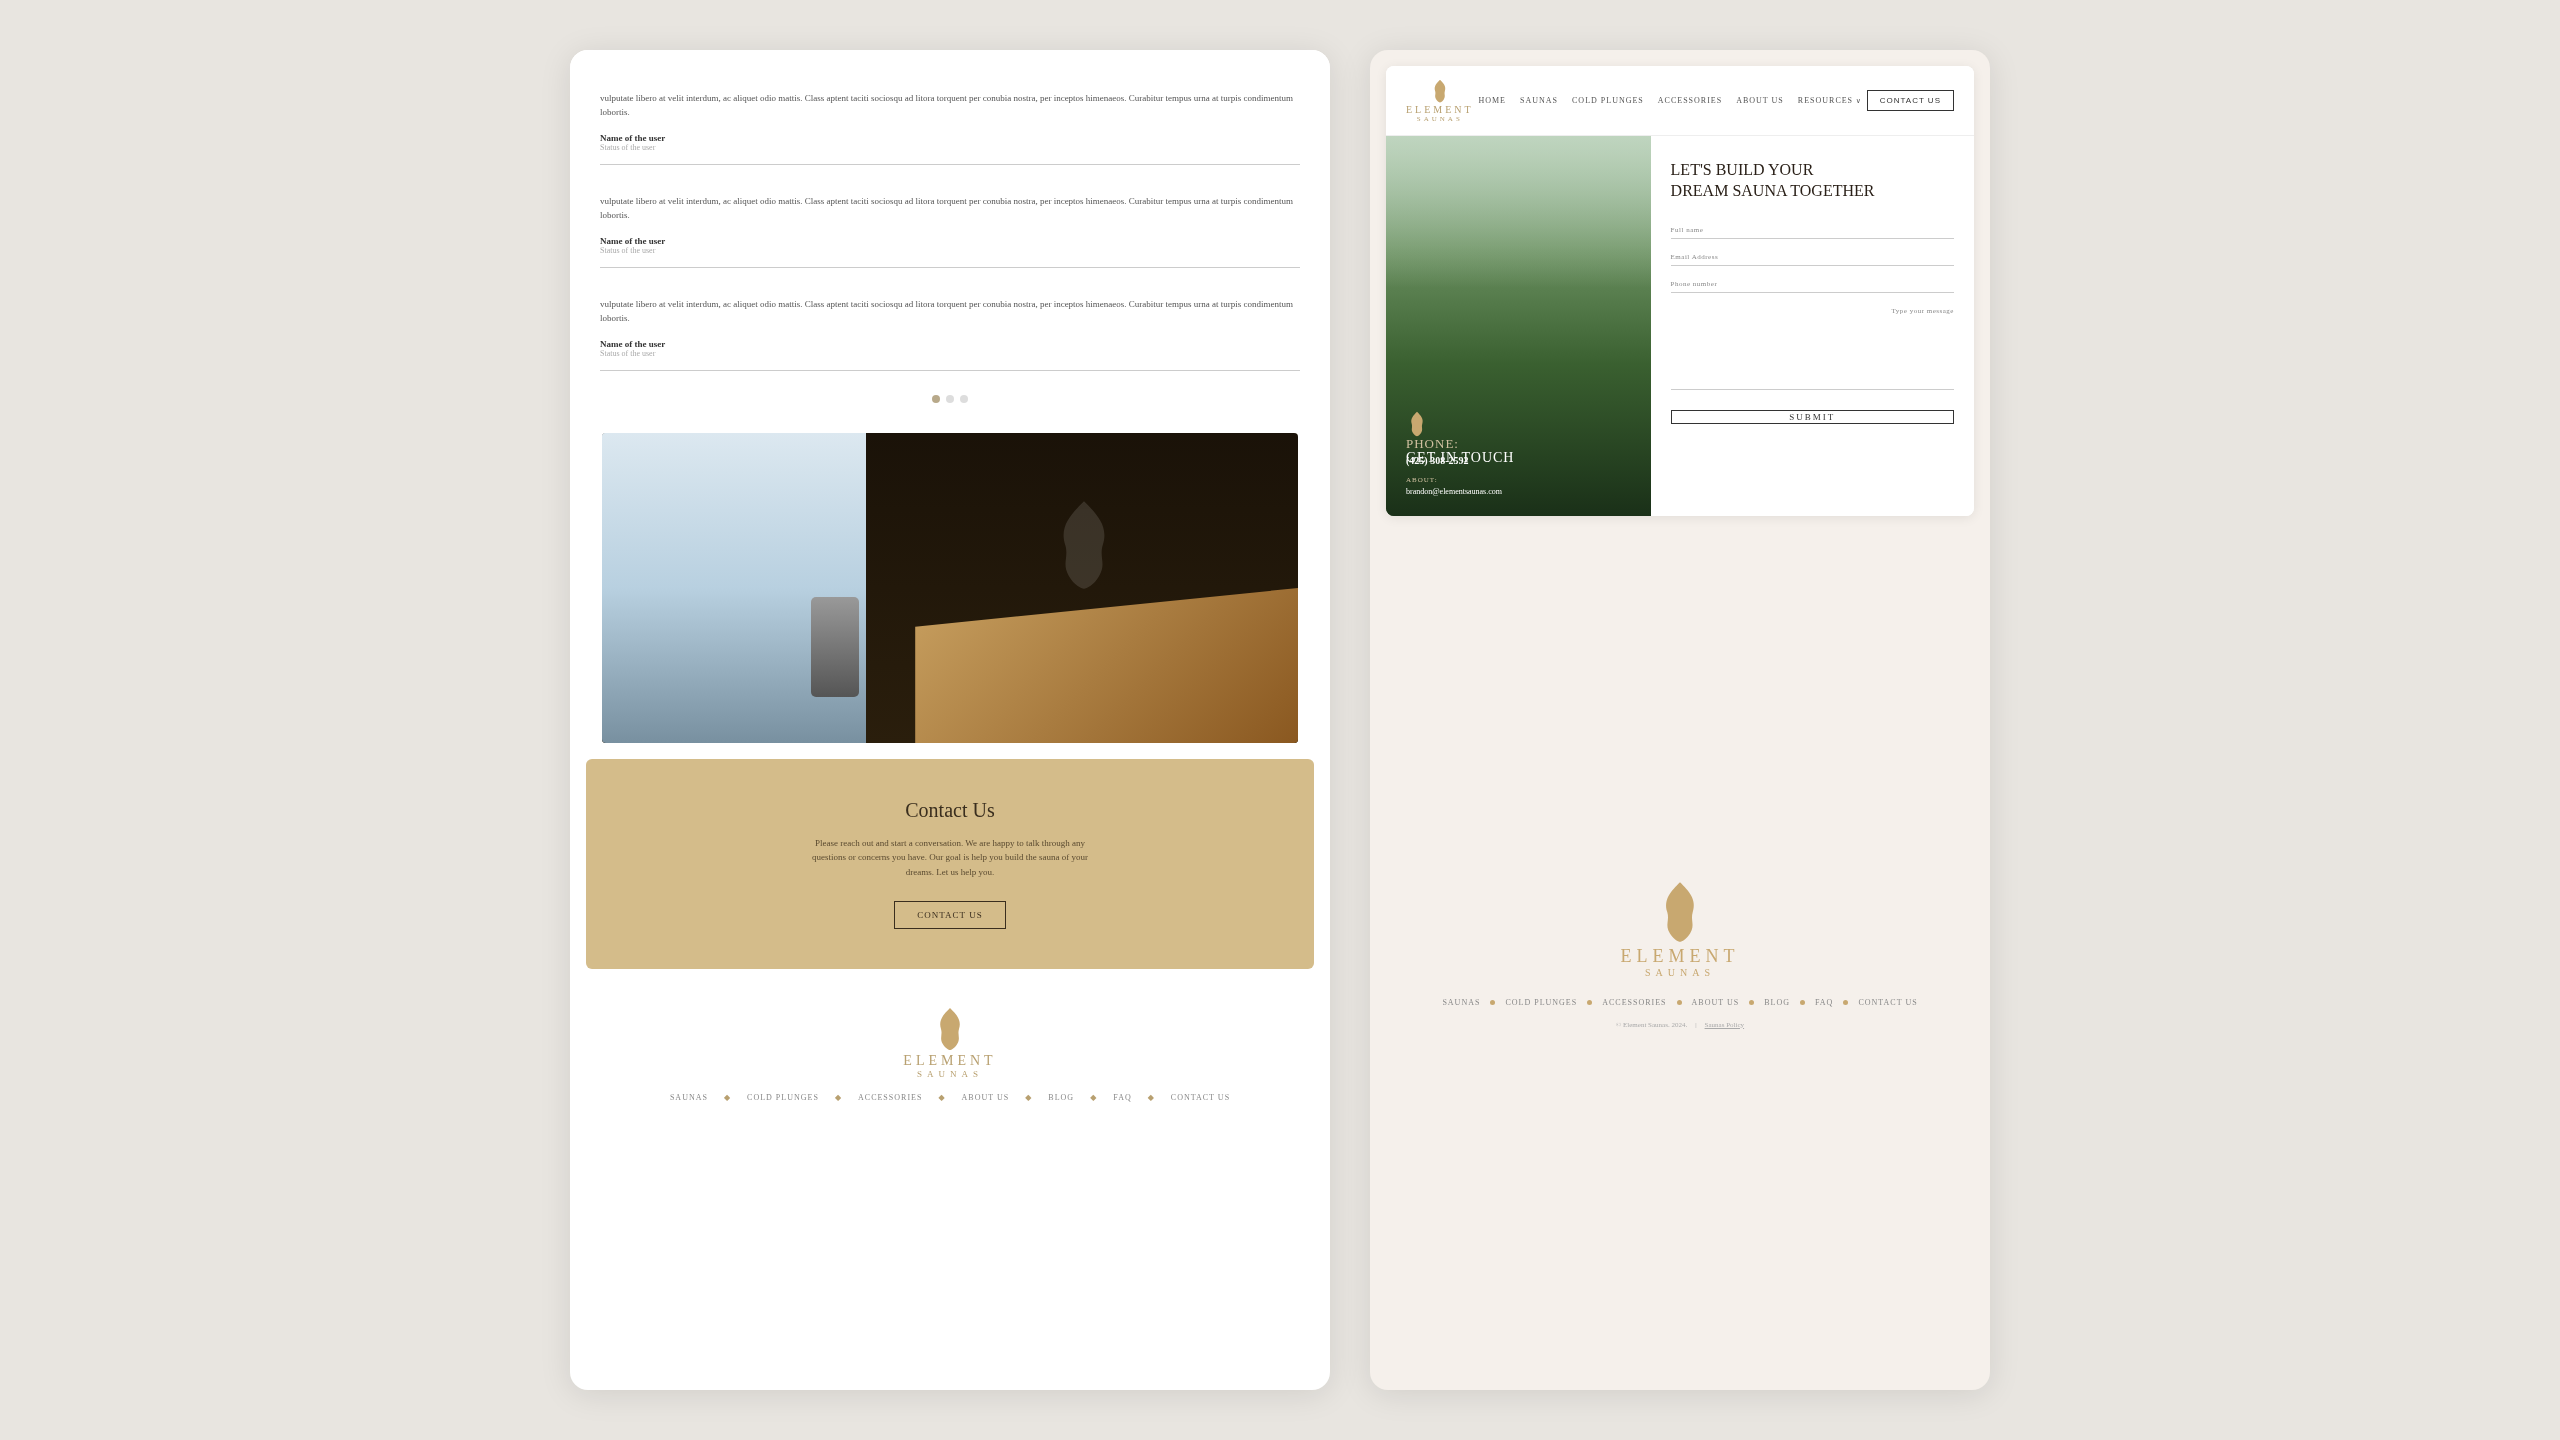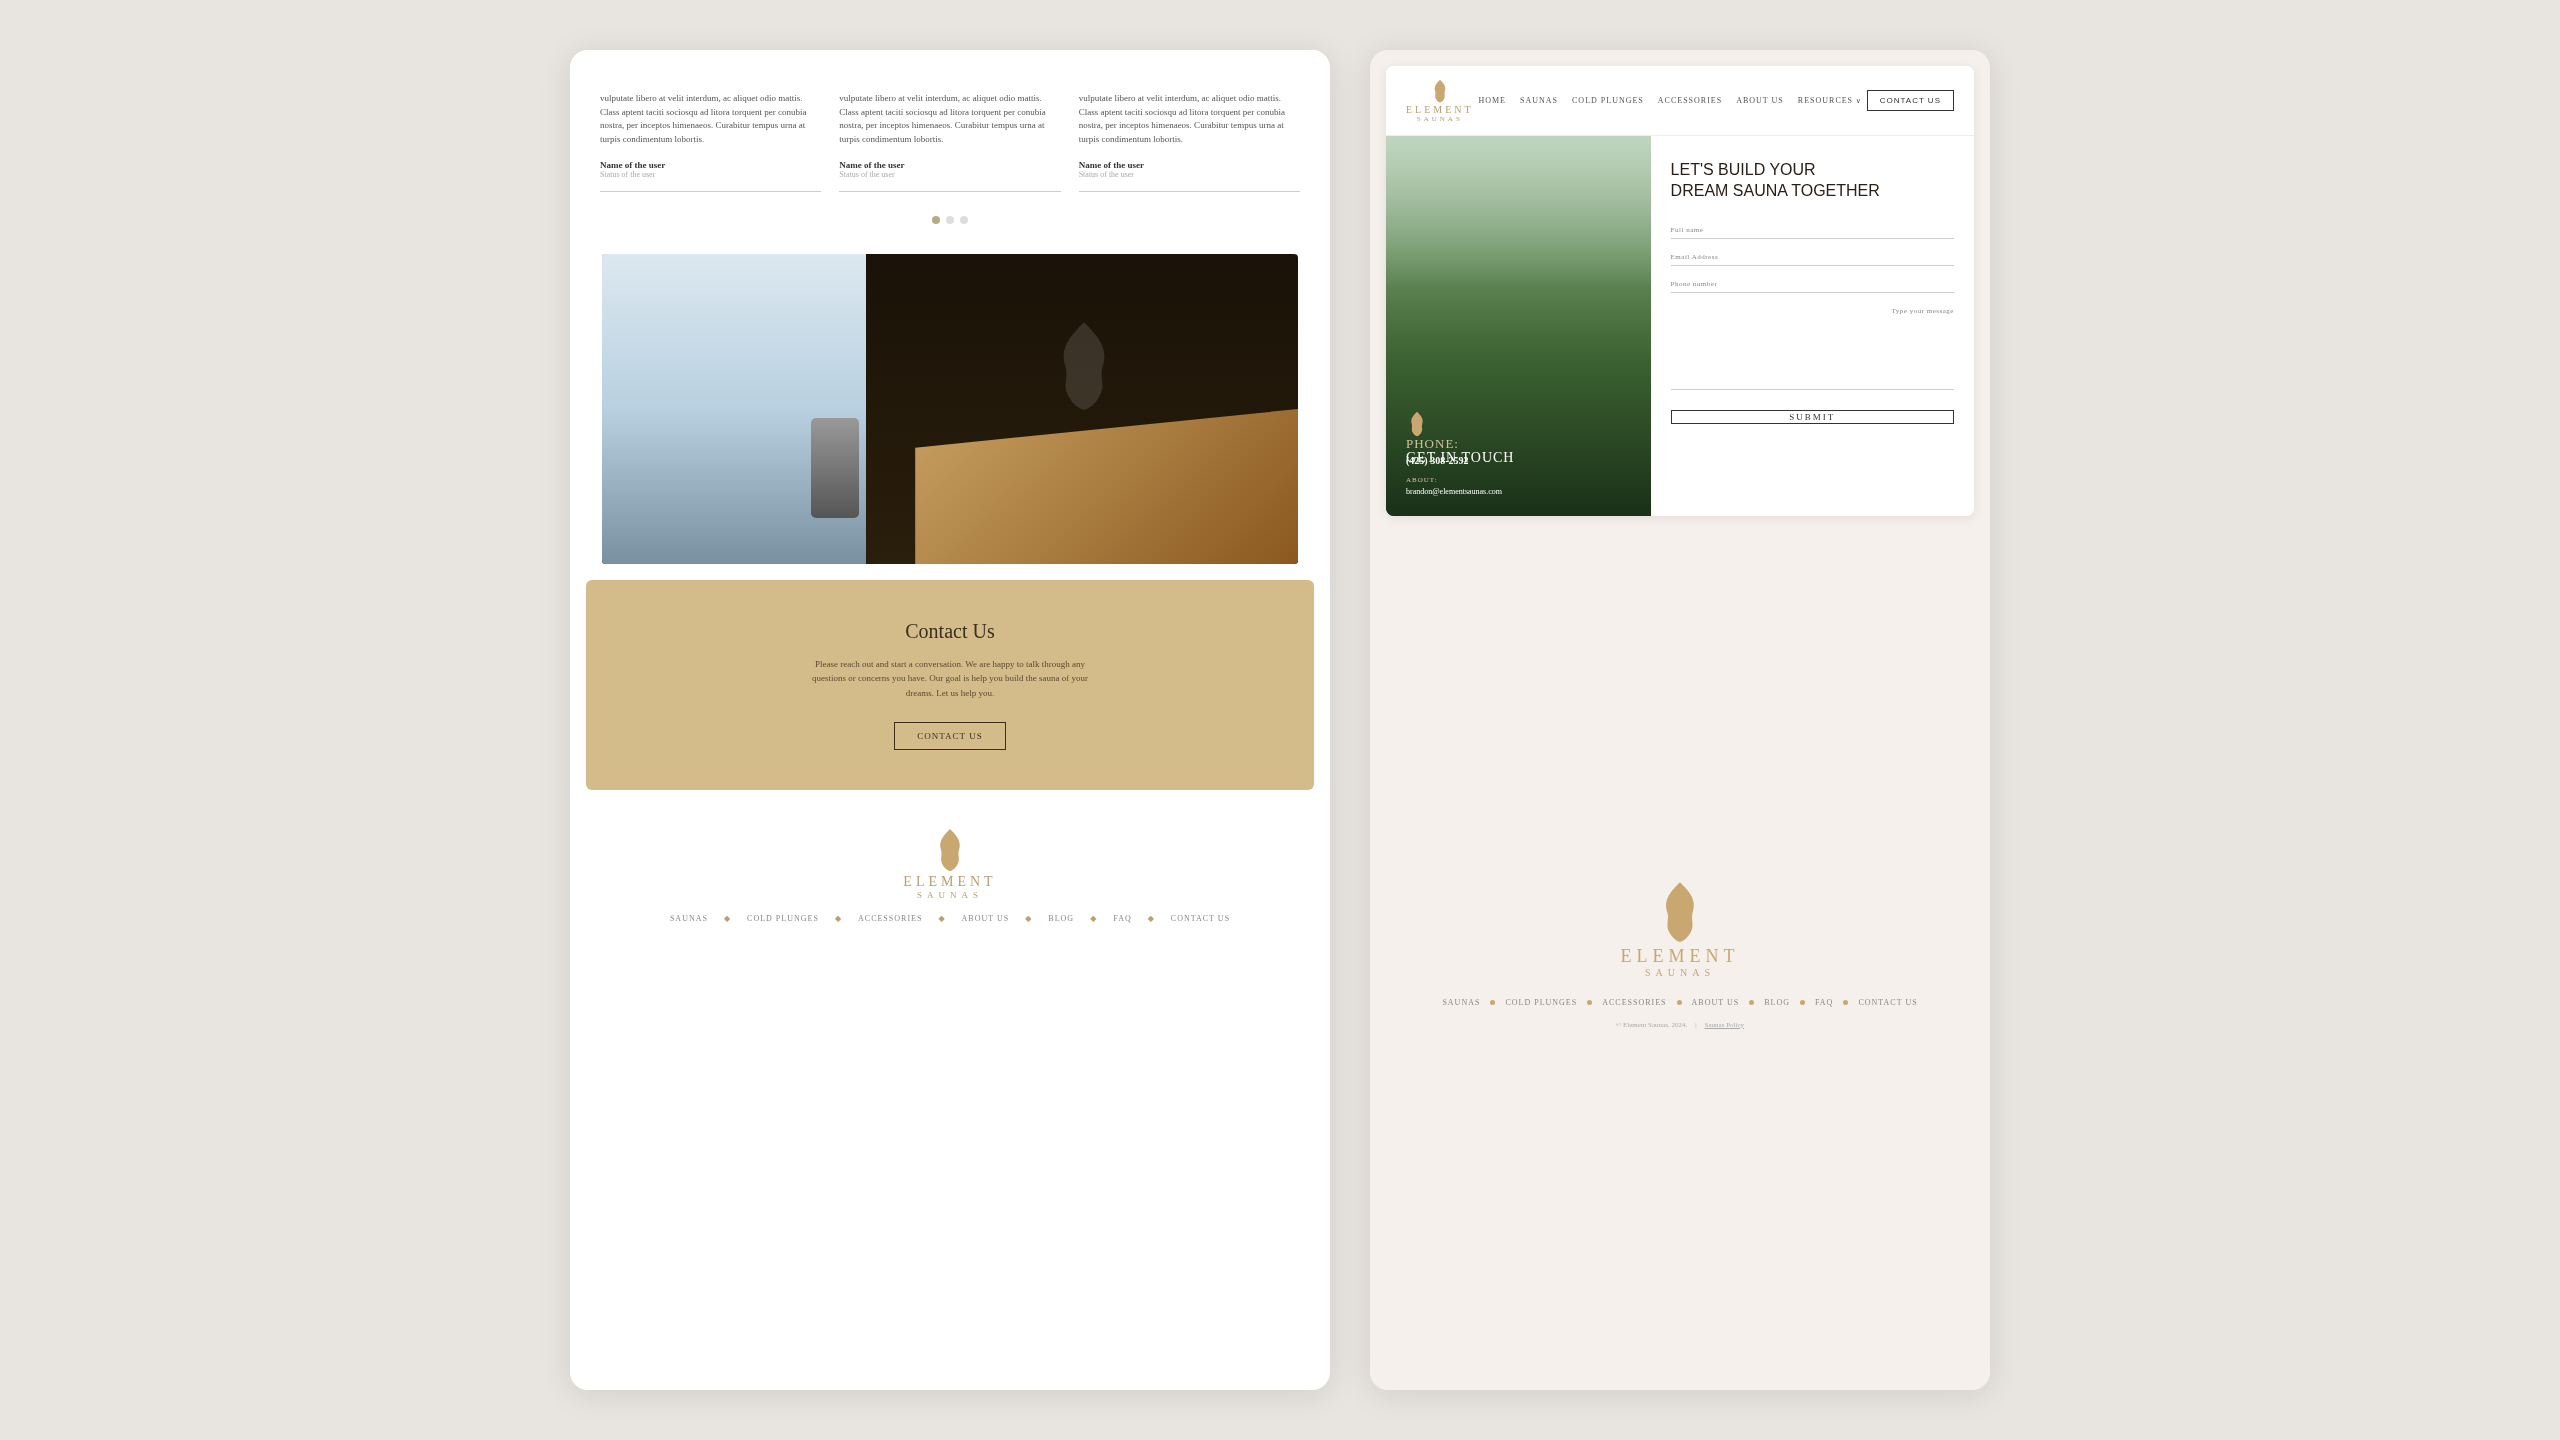--- a/index.html
+++ b/index.html
@@ -30,20 +30,21 @@
 
     
     .testimonials-section {
       padding: 30px 30px 20px 30px;
       background: #fff;
     }
     .testimonials-row {
       display: flex;
       gap: 18px;
       margin-bottom: 18px;
+      flex-direction: column;
     }
     .testimonial-card {
       flex: 1;
       padding: 12px 0;
       border-bottom: 1px solid #ccc;
     }
     .testimonial-text {
       font-size: 9px;
       color: #555;
       line-height: 1.5;
@@ -315,21 +316,21 @@
     }
 
     .contact-form-side {
       width: 55%;
       padding: 24px 20px;
       background: #fff;
     }
     .form-title {
       font-size: 16px;
       color: #2a2018;
-      font-family: Liberation Sans, sans-serif;
+      font-family: Liberation Serif, serif;
       font-weight: normal;
       line-height: 1.3;
       margin-bottom: 24px;
     }
     .form-field {
       margin-bottom: 14px;
     }
     .form-label {
       font-size: 7px;
       color: #888;

